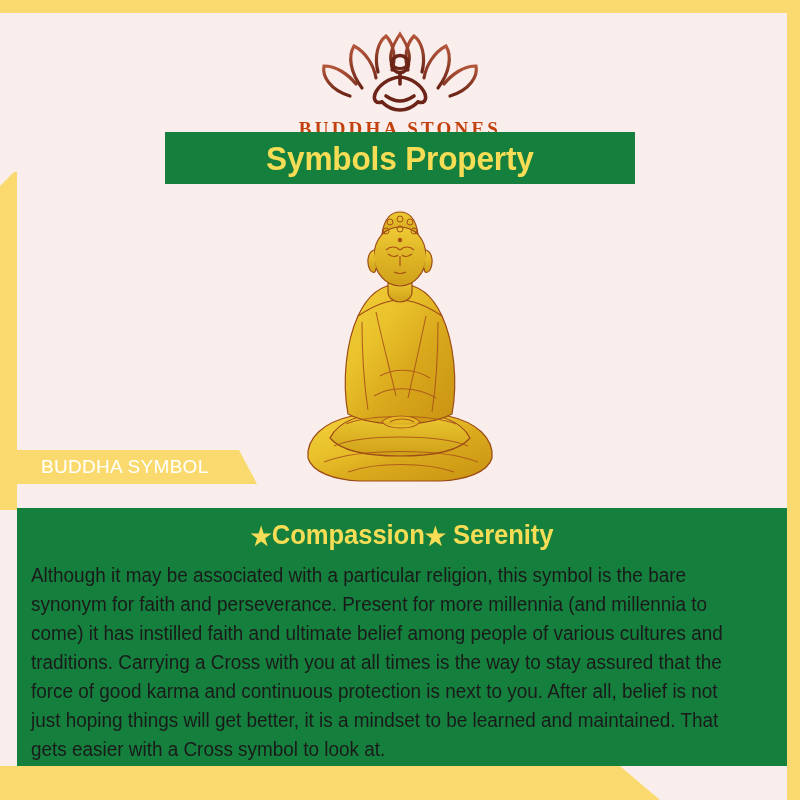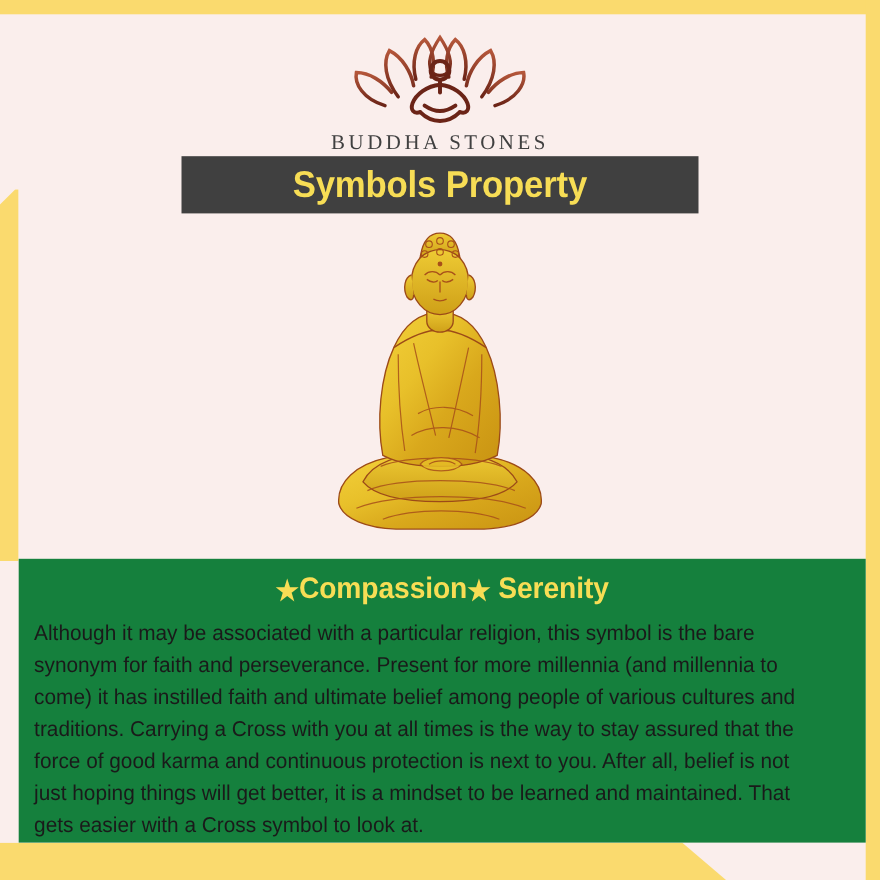--- a/index.html
+++ b/index.html
@@ -59,30 +59,30 @@
   .logo-mark {
     display: block;
     margin: 0 auto;
   }
   .logo-word {
     display: block;
     margin-top: 2px;
     font-family: "Liberation Serif", serif;
     font-size: 19px;
     letter-spacing: 3.2px;
-    color: #404040;
-    font-weight: 400;
+    color: #c2410c;
+    font-weight: 700;
   }
 
   
   .title-banner {
     position: absolute;
-    left: 165px; top: 142px;
+    left: 165px; top: 132px;
     width: 470px; height: 52px;
-    background: #404040;
+    background: #15803d;
     display: flex;
     align-items: center;
     justify-content: center;
   }
   .title-banner-text {
     font-family: "Liberation Sans Narrow", "Liberation Sans", sans-serif;
     font-size: 34px;
     font-weight: bold;
     color: #f7dd55;
     letter-spacing: -0.2px;
@@ -273,19 +273,22 @@
           <circle cx="110" cy="19" r="3"></circle>
           <circle cx="120" cy="22" r="3"></circle>
           <circle cx="96" cy="31" r="3"></circle>
           <circle cx="110" cy="29" r="3"></circle>
           <circle cx="124" cy="31" r="3"></circle>
         </g>
       </svg>
     </span>
   </div>
 
+  <div class="symbol-tag">
+    <span class="symbol-tag-text">BUDDHA SYMBOL</span>
+  </div>
 
   <div class="content-panel">
     <div class="headline"><span class="star">★</span><span>Compassion</span><span class="star">★</span> <span>Serenity</span></div>
     <p class="body-text">Although it may be associated with a particular religion, this symbol is the bare synonym for faith and perseverance. Present for more millennia (and millennia to come) it has instilled faith and ultimate belief among people of various cultures and traditions. Carrying a Cross with you at all times is the way to stay assured that the force of good karma and continuous protection is next to you. After all, belief is not just hoping things will get better, it is a mindset to be learned and maintained. That gets easier with a Cross symbol to look at.</p>
   </div>
 
 </div>
 
 </body></html>

